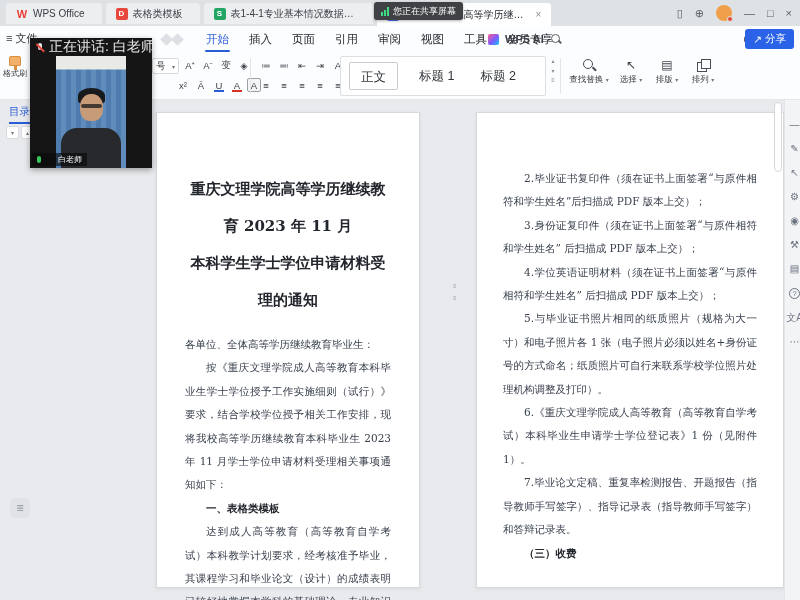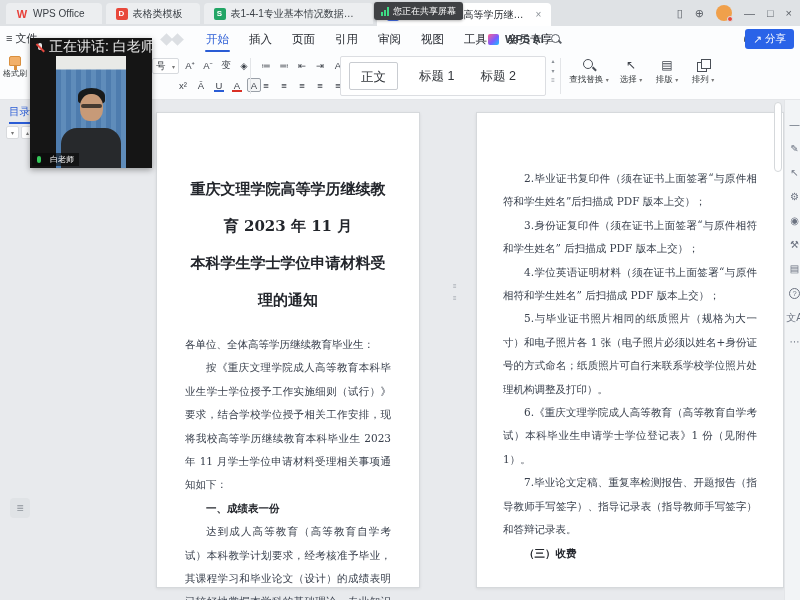--- a/index.html
+++ b/index.html
@@ -148,21 +148,21 @@
   }
   .hair { position:absolute; left:50%; top:32px; width:27px; height:16px; margin-left:-13.5px;
     background:#181a1b; border-radius:50% 50% 20% 20%; }
   .face { position:absolute; left:50%; top:38px; width:23px; height:27px; margin-left:-11.5px;
     background:#c79a78; border-radius:46% 46% 42% 42%; }
   .glasses { position:absolute; left:50%; top:48px; width:21px; height:4px; margin-left:-10.5px;
     background:rgba(25,25,25,.75); border-radius:2px; }
   .torso { position:absolute; left:50%; bottom:0; width:60px; height:40px; margin-left:-30px;
     background:#27292c; border-radius:16px 16px 0 0; }
   .nametag { position:absolute; left:2px; bottom:2px; height:13px; background:rgba(8,8,8,.62);
-    display:flex; align-items:center; gap:9px; padding:0 5px; }
+    display:flex; align-items:center; gap:17px; padding:0 5px; }
   .mic-green { width:4px; height:7px; background:#35c759; border-radius:2px; }
   .nametag .nm { font-size:8px; color:#fff; white-space:nowrap; }
 </style>
 </head>
 <body>
 
 <div id="app">
 
   <div class="tabbar">
     <div class="tabs">
@@ -357,21 +357,21 @@
 
     <div class="page page-left">
       <div class="doctitle-wrap">
         <div class="doctitle">重庆文理学院高等学历继续教育 2023 年 11 月</div>
         <div class="doctitle">本科学生学士学位申请材料受理的通知</div>
       </div>
       <div>
 
       <p class="para plain">各单位、全体高等学历继续教育毕业生：</p>
           <p class="para indent">按《重庆文理学院成人高等教育本科毕业生学士学位授予工作实施细则（试行）》要求，结合学校学位授予相关工作安排，现将我校高等学历继续教育本科毕业生 2023 年 11 月学士学位申请材料受理相关事项通知如下：</p>
-          <p class="para heading">一、成绩表一份</p>
+          <p class="para heading">一、表格类模板</p>
           <p class="para indent">达到成人高等教育（高等教育自学考试）本科教学计划要求，经考核准予毕业，其课程学习和毕业论文（设计）的成绩表明已较好地掌握本学科的基础理论、专业知识和基本技能，并具有担负专门技术工作和从事科学研究工作的初步能力。具体授位条件请登录重庆文理学院继续教育学院/培训学院网站查看，网址：</p>
         </div>
     </div>
 
     <div class="outline-mark" style="top:183px">≡</div>
     <div class="outline-mark" style="top:195px">≡</div>
 
     <div class="page page-right">
       <div>
 

